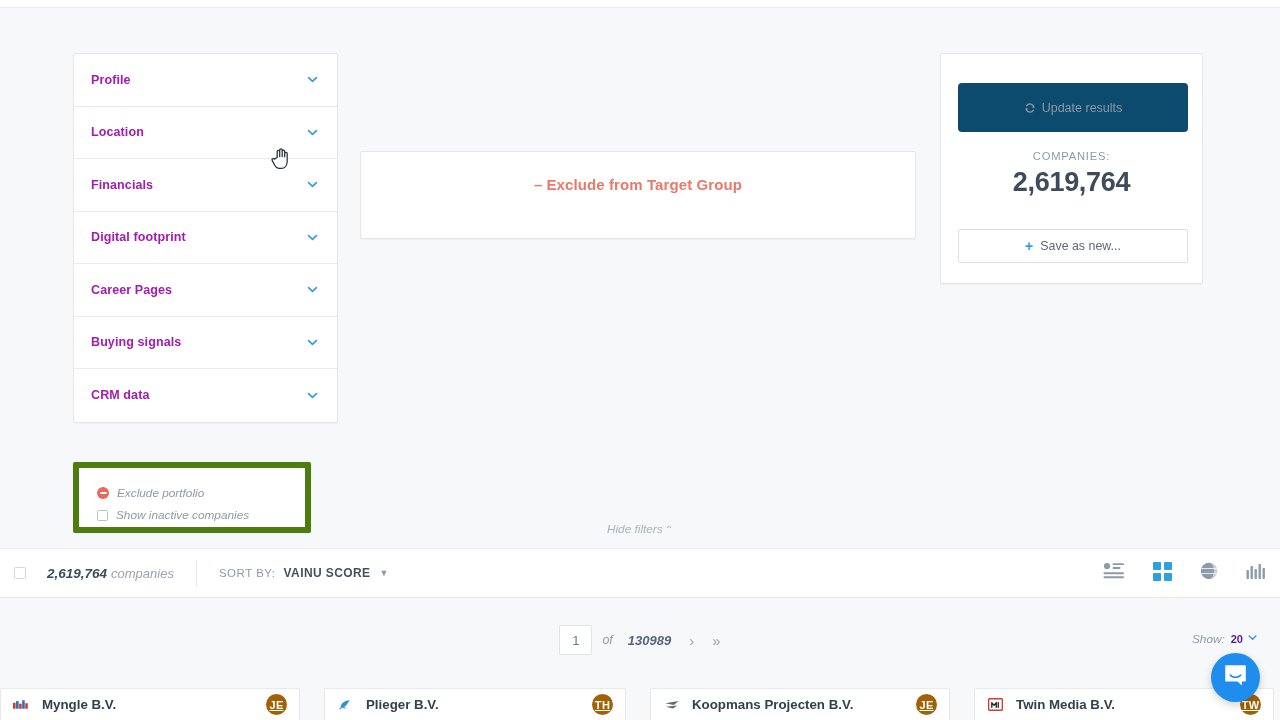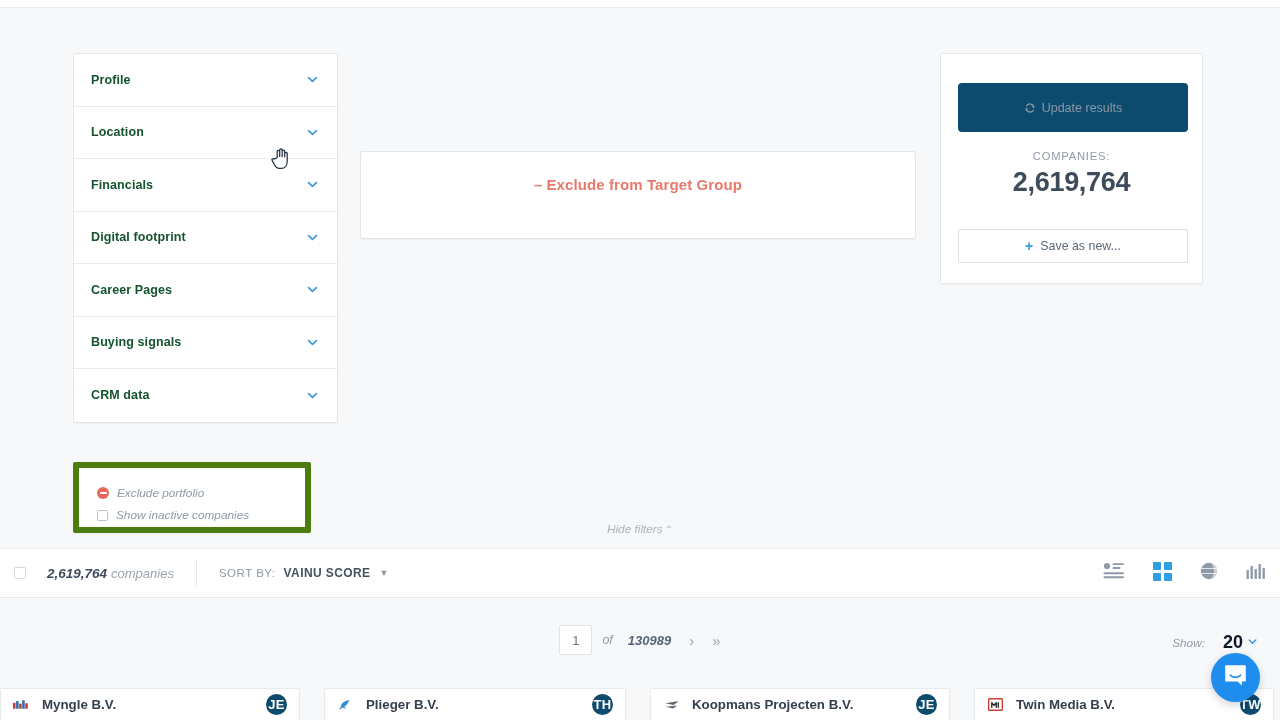--- a/index.html
+++ b/index.html
@@ -43,21 +43,21 @@
     display: flex;
     align-items: center;
     padding: 0 18px 0 17px;
     border-bottom: 1px solid #e9ecef;
     cursor: pointer;
   }
   .acc-row:last-child { border-bottom: none; }
   .acc-label {
     font-size: 12.5px;
     font-weight: bold;
-    color: #14532d;
+    color: #a21caf;
     letter-spacing: 0.1px;
     flex: 1;
   }
   .chev {
     width: 13px; height: 13px;
     flex: 0 0 auto;
     color: #3d9ad8;
   }
   .chev svg { display: block; }
 
@@ -298,25 +298,25 @@
   }
   .show-area {
     position: absolute; right: 22px; top: 34px;
     display: flex; align-items: center;
     font-size: 11.8px;
     font-style: italic;
     color: #8e9aa8;
     cursor: pointer;
   }
   .show-val {
-    margin-left: 18px;
-    font-size: 18px;
+    margin-left: 6px;
+    font-size: 11px;
     font-weight: bold;
     font-style: normal;
-    color: #0f172a;
+    color: #4c1d95;
   }
   .show-caret { margin-left: 4px; color: #3d9ad8; display: block; }
 
   
   .cards {
     position: absolute; left: 0; top: 688px;
     width: 1280px; height: 32px;
   }
   .card {
     position: absolute; top: 0;
@@ -340,27 +340,28 @@
     font-size: 13.3px;
     font-weight: bold;
     color: #35404e;
     flex: 1;
     white-space: nowrap;
     overflow: hidden;
   }
   .avatar {
     width: 21px; height: 21px;
     border-radius: 50%;
-    background: #0c4a6e;
+    background: #a16207;
     color: #ffffff;
-    font-size: 13px;
+    font-size: 11px;
     font-weight: bold;
     letter-spacing: 0.3px;
     display: flex; align-items: center; justify-content: center;
     flex: 0 0 auto;
+    text-decoration: underline;
   }
 
   
   .intercom {
     position: absolute; right: 20px; bottom: 18px;
     width: 49px; height: 49px;
     border-radius: 50%;
     background: #1f8ded;
     box-shadow: 0 3px 9px rgba(0,0,0,0.18);
     display: flex; align-items: center; justify-content: center;

